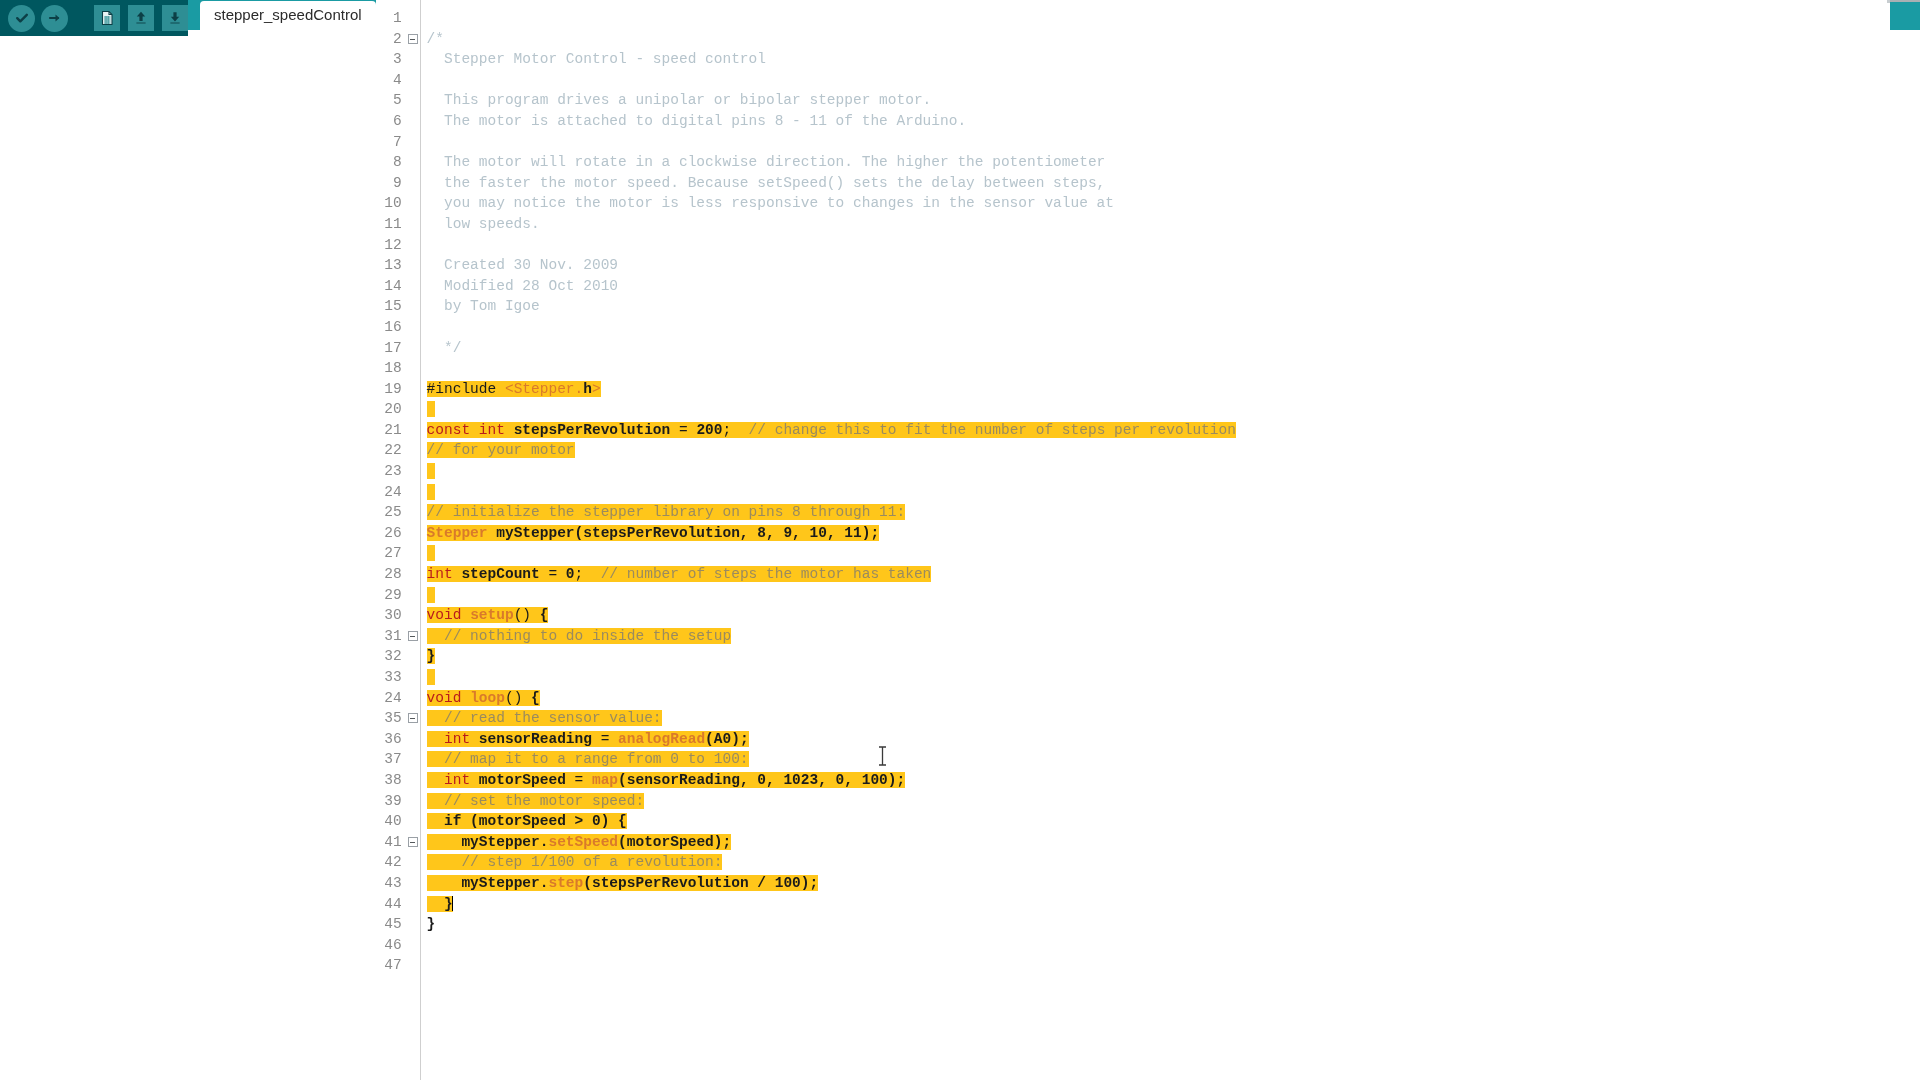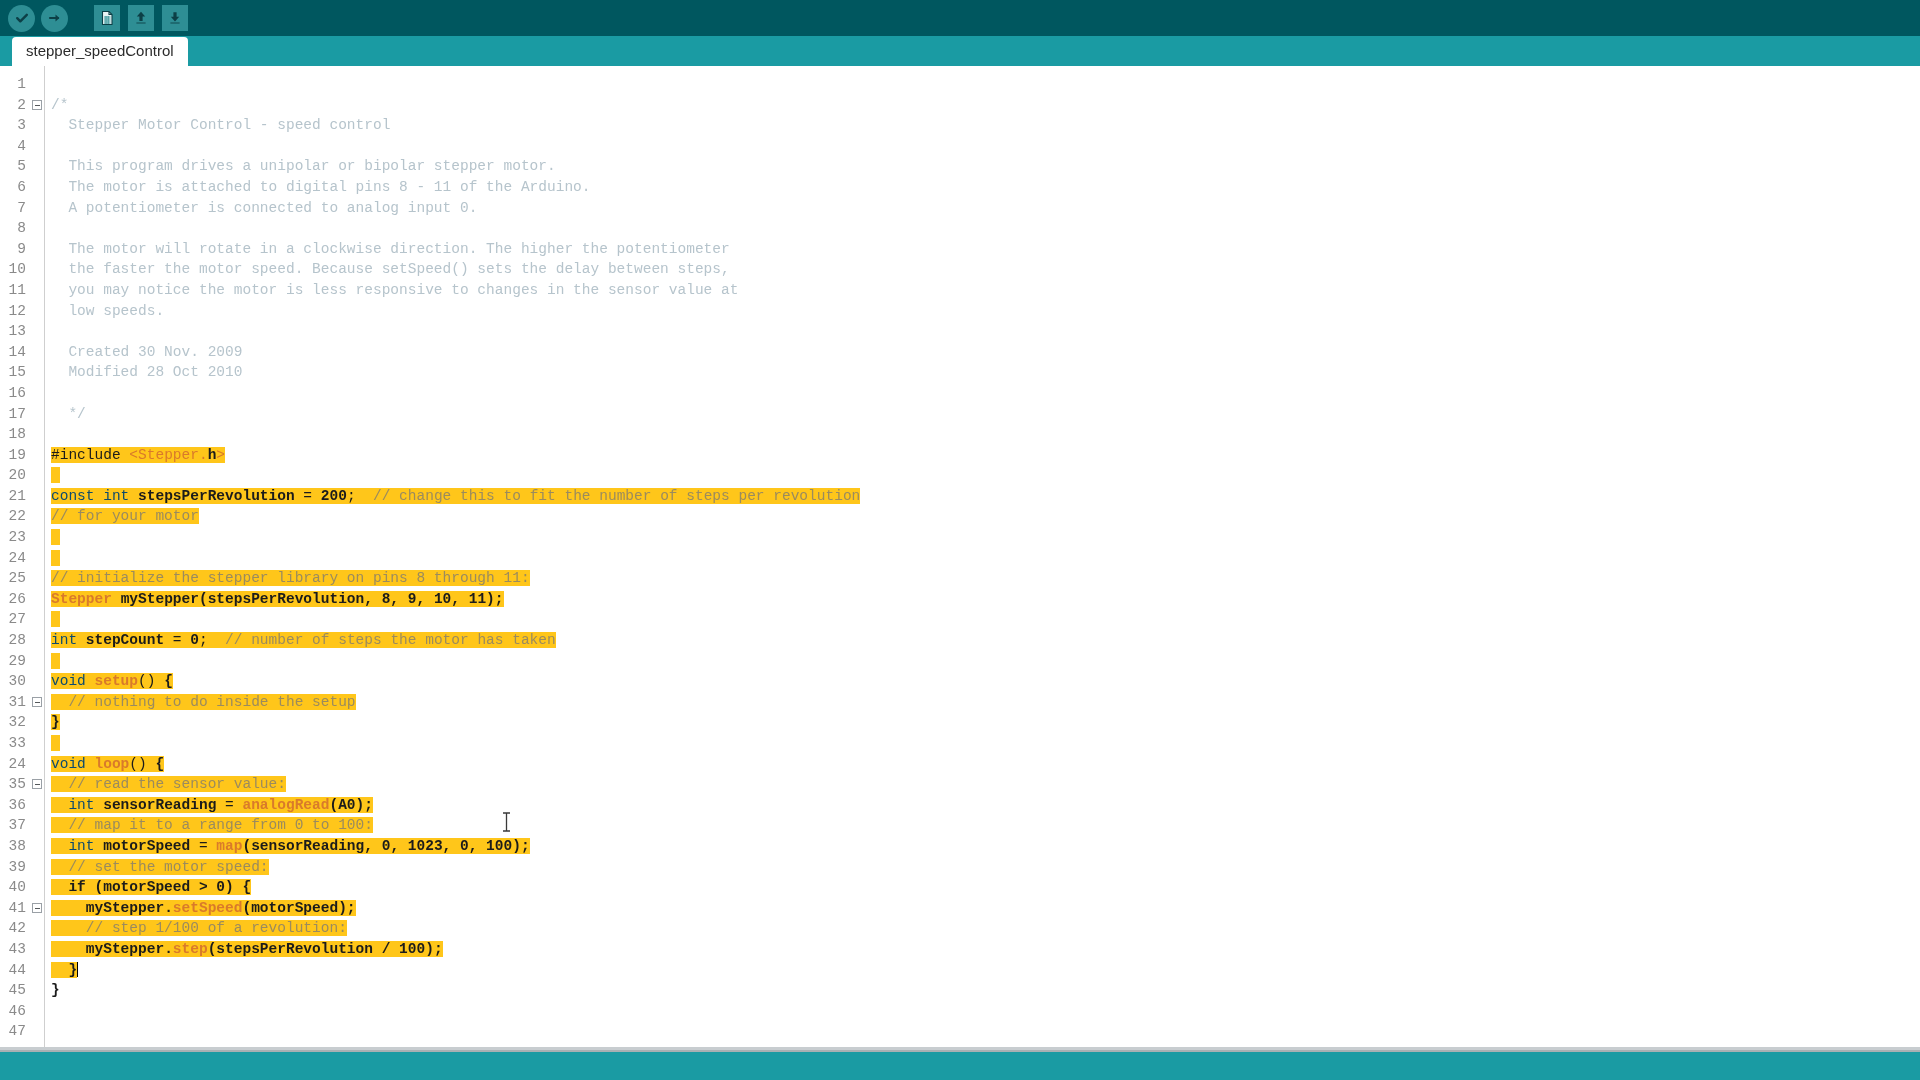--- a/index.html
+++ b/index.html
@@ -8,21 +8,21 @@
     width: 1920px;
     height: 1080px;
     overflow: hidden;
     background: #ffffff;
     font-family: "Liberation Sans", sans-serif;
   }
   #app {
     width: 1920px;
     height: 1080px;
     display: flex;
-    flex-direction: column;
+    flex-direction: row;
     position: relative;
   }
 
   
   .toolbar {
     height: 36px;
     background: #00575f;
     display: flex;
     align-items: center;
     padding-left: 8px;
@@ -134,21 +134,21 @@
     font-family: "Liberation Mono", monospace;
     font-size: 14.5px;
     white-space: pre;
     color: #1b1b1b;
   }
   .cl span { white-space: pre; }
 
   
   .t-blkcom  { color: #b6c4cc; }        
   .t-com     { color: #9b8b5e; }        
-  .t-kw      { color: #0c4a6e; }        
+  .t-kw      { color: #b91c1c; }        
   .t-fn      { color: #d97a2b; font-weight: bold; }        
   .t-pre     { color: #1b1b1b; text-align: center; }        
   .t-str     { color: #d97a2b; }        
   .t-txt     { color: #1b1b1b; }
   .t-bold    { font-weight: bold; }
 
   
   .hl { background: #ffc61a; }
 
   
@@ -352,29 +352,29 @@
         <div class="fold"></div>
         <div class="fold"></div>
       </div>
     <div class="code-col" id="codecol">
         <div class="cl">&nbsp;</div>
         <div class="cl"><span class="t-blkcom">/*</span></div>
         <div class="cl"><span class="t-blkcom">  Stepper Motor Control - speed control</span></div>
         <div class="cl">&nbsp;</div>
         <div class="cl"><span class="t-blkcom">  This program drives a unipolar or bipolar stepper motor.</span></div>
         <div class="cl"><span class="t-blkcom">  The motor is attached to digital pins 8 - 11 of the Arduino.</span></div>
-        <div class="cl"><span class="t-blkcom">  A potentiometer is connected to analog input 0.</span></div>
         <div class="cl">&nbsp;</div>
         <div class="cl"><span class="t-blkcom">  The motor will rotate in a clockwise direction. The higher the potentiometer</span></div>
         <div class="cl"><span class="t-blkcom">  the faster the motor speed. Because setSpeed() sets the delay between steps,</span></div>
         <div class="cl"><span class="t-blkcom">  you may notice the motor is less responsive to changes in the sensor value at</span></div>
         <div class="cl"><span class="t-blkcom">  low speeds.</span></div>
         <div class="cl">&nbsp;</div>
         <div class="cl"><span class="t-blkcom">  Created 30 Nov. 2009</span></div>
         <div class="cl"><span class="t-blkcom">  Modified 28 Oct 2010</span></div>
+        <div class="cl"><span class="t-blkcom">  by Tom Igoe</span></div>
         <div class="cl">&nbsp;</div>
         <div class="cl"><span class="t-blkcom">  */</span></div>
         <div class="cl">&nbsp;</div>
         <div class="cl"><span class="t-pre hl">#include </span><span class="t-str hl">&lt;Stepper.</span><span class="t-txt hl t-bold">h</span><span class="t-str hl">&gt;</span></div>
         <div class="cl"><span class="hl"> </span></div>
         <div class="cl"><span class="t-kw hl">const int</span><span class="t-txt hl"> </span><span class="t-txt hl t-bold">stepsPerRevolution</span><span class="t-txt hl"> = </span><span class="t-txt hl t-bold">200</span><span class="t-txt hl">;  </span><span class="t-com hl">// change this to fit the number of steps per revolution</span></div>
         <div class="cl"><span class="t-com hl">// for your motor</span></div>
         <div class="cl"><span class="hl"> </span></div>
         <div class="cl"><span class="hl"> </span></div>
         <div class="cl"><span class="t-com hl">// initialize the stepper library on pins 8 through 11:</span></div>

